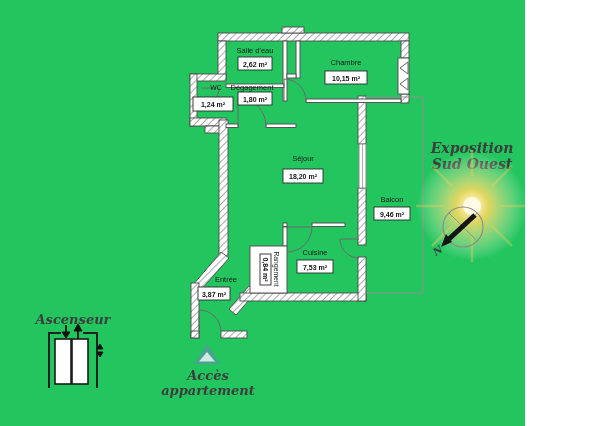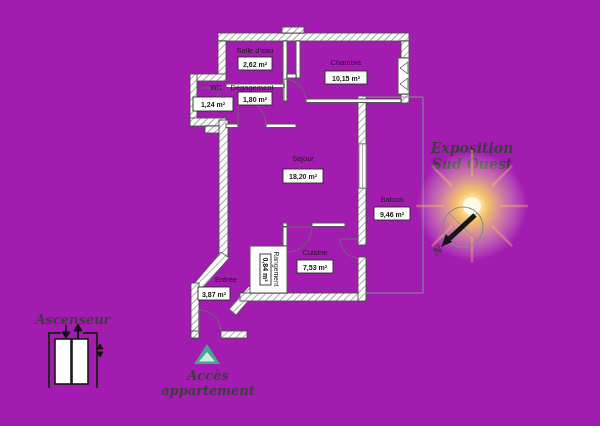--- a/index.html
+++ b/index.html
@@ -1,16 +1,16 @@
 <!DOCTYPE html>
 <html><head>
 <meta charset="utf-8">
 <style>
   html,body{margin:0;padding:0;background:#ffffff;}
-  .stage{position:relative;width:600px;height:426px;background:#a21caf;overflow:hidden;
+  .stage{position:relative;width:525px;height:426px;background:#22c55e;overflow:hidden;
          font-family:"Liberation Sans",sans-serif;}
   svg{position:absolute;left:0;top:0;}
   .wall{fill:url(#hatch);stroke:#4d4d4d;stroke-width:0.9;}
   .part{fill:#ffffff;stroke:#555555;stroke-width:1;}
   .doorarc{fill:none;stroke:#6b6b6b;stroke-width:1;}
   .doorleaf{stroke:#6b6b6b;stroke-width:1;}
   .rlabel{font-family:"Liberation Sans",sans-serif;font-size:7.5px;fill:#1a1a1a;text-anchor:middle;}
   .rsmall{font-size:6.8px;}
   .abox{fill:#ffffff;stroke:#2b2b2b;stroke-width:0.9;}
   .aval{font-family:"Liberation Sans",sans-serif;font-size:7px;font-weight:bold;fill:#111111;text-anchor:middle;}

